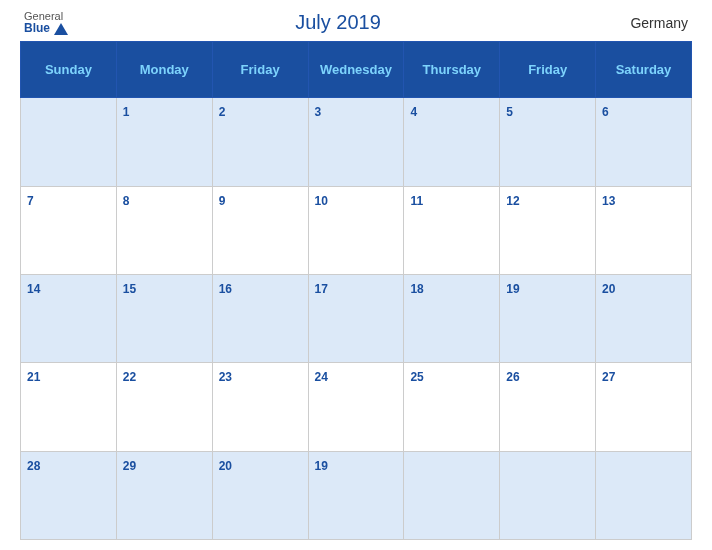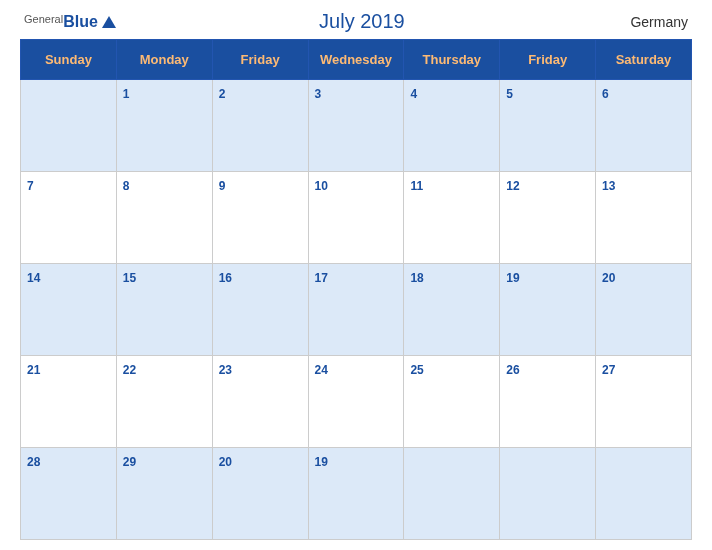--- a/index.html
+++ b/index.html
@@ -18,32 +18,33 @@
       width: 100%;
       display: flex;
       align-items: center;
       justify-content: space-between;
       margin-bottom: 6px;
       padding: 0 4px;
     }
 
     .logo {
       display: flex;
+      flex-direction: column;
       align-items: flex-start;
       font-size: 11px;
     }
     .logo-general {
       color: #555;
       font-size: 11px;
       font-weight: normal;
       line-height: 1.1;
     }
     .logo-blue {
       color: #1a4fa0;
-      font-size: 16px;
+      font-size: 12px;
       font-weight: bold;
       line-height: 1.1;
       display: flex;
       align-items: center;
       gap: 2px;
     }
     .logo-triangle {
       width: 0;
       height: 0;
       border-left: 7px solid transparent;
@@ -69,24 +70,24 @@
     }
 
     .calendar {
       width: 100%;
       border-collapse: collapse;
       flex: 1;
     }
 
     .calendar thead tr th {
       background-color: #1a4fa0;
-      color: #fdba74;
+      color: #7dd3fc;
       font-size: 13px;
       font-weight: bold;
-      padding: 12px 4px;
+      padding: 20px 4px;
       text-align: center;
       border: 1px solid #2255b0;
     }
 
     .calendar tbody tr td {
       border: 1px solid #ccc;
       vertical-align: top;
       padding: 4px 6px;
       width: calc(100% / 7);
       height: 72px;

